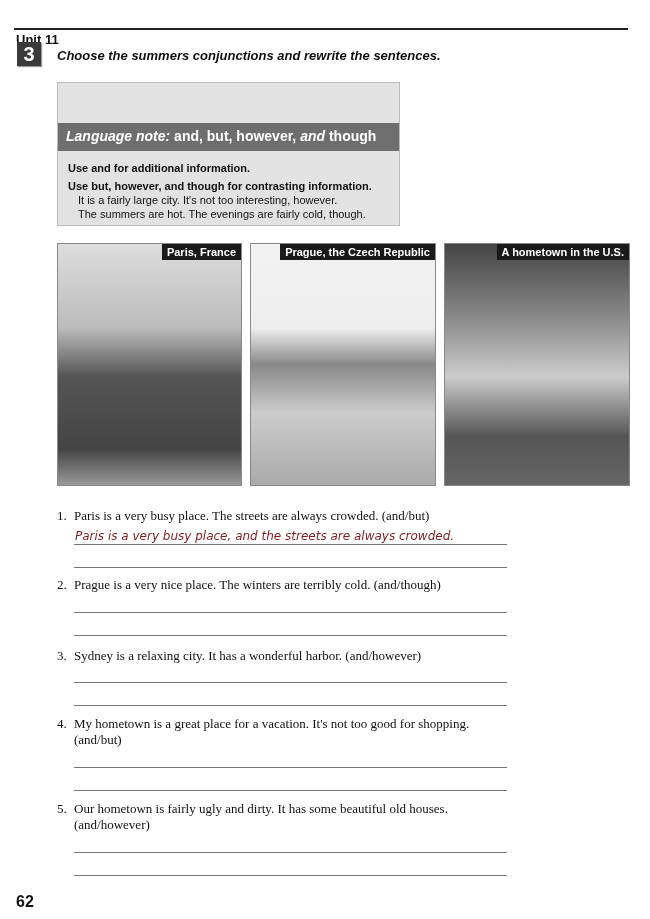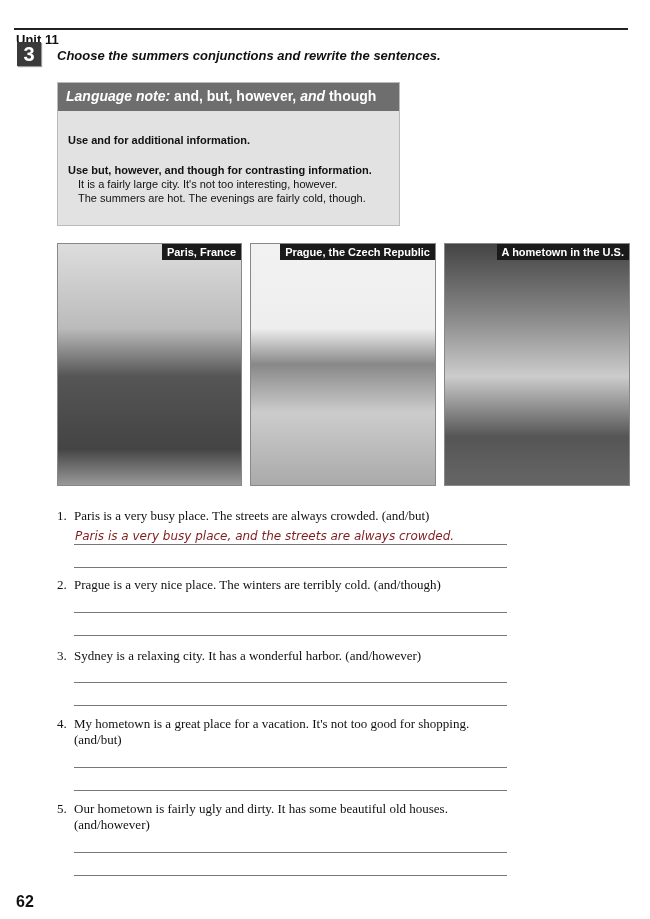--- a/index.html
+++ b/index.html
@@ -2,24 +2,24 @@
 <html><head>
 <meta charset="utf-8">
 <style>
   html, body { margin:0; padding:0; background:#fff; }
   body { width:650px; height:919px; position:relative; overflow:hidden; font-family:"Liberation Sans", sans-serif; color:#111; }
   .unit { position:absolute; left:16px; top:9px; font-weight:bold; font-size:13px;margin-top:23px; }
   .rule { position:absolute; left:14px; top:28px; width:614px; height:2px; background:#222; }
   .exnum { position:absolute; left:17px; top:42px; width:24px; height:24px; background:#3a3a3a; color:#fff; font-weight:bold; font-size:20px; line-height:24px; text-align:center; box-shadow:1px 1px 1px #999; }
   .instr { position:absolute; left:57px; top:48px; font-weight:bold; font-style:italic; font-size:13px; }
   .note { position:absolute; left:57px; top:82px; width:341px; height:142px; background:#e2e2e2; border:1px solid #bbb; }
-  .note-head { background:#6e6e6e; color:#fff; font-weight:bold; font-size:14px; padding:5px 8px; height:18px; }
+  .note-head { background:#6e6e6e; color:#fff; font-weight:bold; font-size:14px; padding:5px 8px; height:18px;margin-top:40px; }
   .note-head i { font-style:italic; }
   .note-body { padding:6px 10px; font-size:11px; line-height:14px; }
-  .note-body .rulel { font-weight:bold; margin-top:16px; }
+  .note-body .rulel { font-weight:bold; margin-top:4px; }
   .note-body .ex { padding-left:10px; }
   .photos { position:absolute; top:243px; left:57px; width:572px; height:241px; }
   .photo { position:absolute; top:0; height:241px; overflow:hidden; border:1px solid #888; }
   .photo .cap { position:absolute; top:0; right:0; background:#1a1a1a; color:#fff; font-weight:bold; font-size:11px; padding:2px 5px; }
   .p1 { left:0; width:183px; background:linear-gradient(180deg,#ddd 0%,#bbb 35%,#555 55%,#444 85%,#999 100%); }
   .p2 { left:193px; width:184px; background:linear-gradient(180deg,#f2f2f2 0%,#eee 35%,#888 50%,#ccc 70%,#aaa 100%); }
   .p3 { left:387px; width:184px; background:linear-gradient(180deg,#444 0%,#888 30%,#ccc 55%,#555 80%,#666 100%); }
   .qs { position:absolute; left:57px; top:508px; width:450px; font-family:"Liberation Serif", serif; font-size:13px; }
   .q { position:absolute; left:0; width:450px; }
   .q .num { position:absolute; left:0; }

